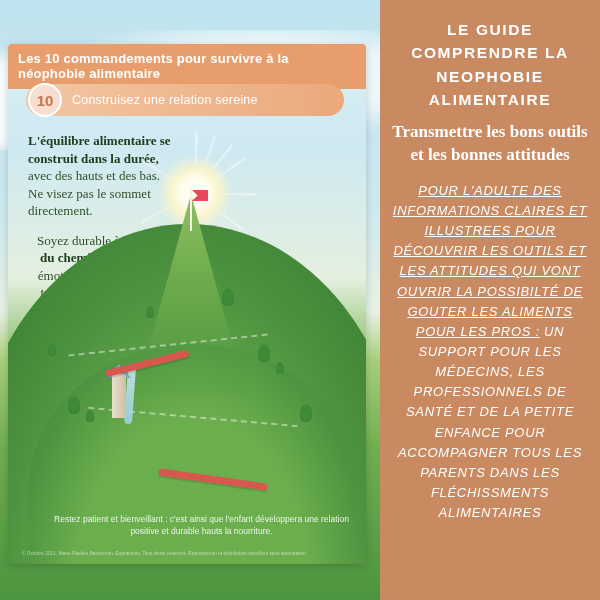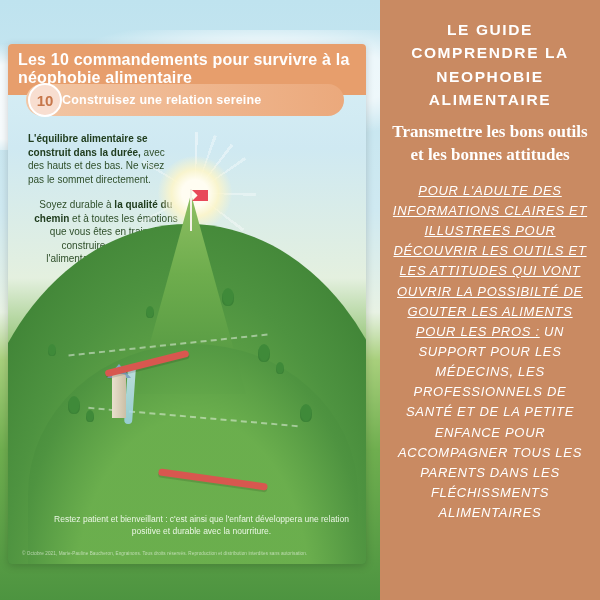--- a/index.html
+++ b/index.html
@@ -45,21 +45,21 @@
     background: linear-gradient(180deg, #d9f0f6 0%, #cfe9f2 20%, #e4f0df 45%, #7fb95a 62%, #4b8f3d 85%, #3d7c36 100%);
     border-radius: 4px;
     box-shadow: 0 2px 8px rgba(0,0,0,.18);
     overflow: hidden;
   }
   .card-title {
     position: absolute; left: 0; top: 0; width: 100%;
     padding: 7px 10px 8px 10px;
     background: #e79e6c;
     color: #ffffff;
-    font-size: 16px;
+    font-size: 13px;
     font-weight: bold;
     letter-spacing: .2px;
   }
 
   
   .pill {
     position: absolute; left: 18px; top: 40px;
     width: 318px; height: 32px;
     border-radius: 17px;
     background: linear-gradient(90deg, #f2c6a4 0%, #efb68e 55%, #eba97c 100%);
@@ -71,32 +71,34 @@
     background: #f8ded0;
     border: 2px solid #ffffff;
     color: #c6764a;
     font-size: 15px; font-weight: bold;
     display: flex; align-items: center; justify-content: center;
   }
   .pill-text {
     flex: 1;
     color: #ffffff;
     font-size: 12.5px;
-    font-weight: bold;
+    font-weight: normal;
+    padding-left: 10px;
     letter-spacing: .2px;
   }
 
   
   .copy {
     position: absolute;
     left: 20px; top: 88px;
     width: 150px;
     color: #2f4f2a;
-    font-size: 10px;
+    font-size: 13px;
     line-height: 1.35;
+    font-family: Liberation Serif, serif;
   }
   .copy p { margin: 0 0 12px 0; }
   .copy b { color: #203d1e; }
   .copy .p1 { text-align: left; }
   .copy .p2 { text-align: center; padding-left: 6px; }
 
   
   .hill {
     position: absolute; left: -40px; bottom: -60px;
     width: 440px; height: 400px;
@@ -282,21 +284,21 @@
       <div class="bridge bridge-2"></div>
       <div class="tree" style="left:60px; top:352px;"></div>
       <div class="tree small" style="left:78px; top:366px;"></div>
       <div class="tree" style="left:250px; top:300px;"></div>
       <div class="tree small" style="left:268px; top:318px;"></div>
       <div class="tree" style="left:292px; top:360px;"></div>
       <div class="tree small" style="left:40px; top:300px;"></div>
       <div class="tree" style="left:214px; top:244px;"></div>
       <div class="tree small" style="left:138px; top:262px;"></div>
 
-      <div class="card-caption">Restez patient et bienveillant : c'est ainsi que l'enfant développera une relation positive et durable avec la nourriture.</div>
+      <div class="card-caption">Restez patient et bienveillant : c'est ainsi que l'enfant développera une relation positive et durable hauts la nourriture.</div>
       <div class="card-credit">© Octobre 2021, Marie-Pauline Baucheron, Engrainons. Tous droits réservés. Reproduction et distribution interdites sans autorisation.</div>
     </div>
   </div>
 
   <div class="right-pane">
     <div class="guide-title">LE GUIDE COMPRENDRE LA NEOPHOBIE ALIMENTAIRE</div>
     <div class="subtitle">Transmettre les bons outils et les bonnes attitudes</div>
     <p class="body-text">
       <span class="u">POUR L'ADULTE DES INFORMATIONS CLAIRES ET ILLUSTREES POUR DÉCOUVRIR LES OUTILS ET LES ATTITUDES QUI VONT OUVRIR LA POSSIBILTÉ DE GOUTER LES ALIMENTS</span>
       <span class="u">POUR LES PROS :</span><span> UN SUPPORT POUR LES MÉDECINS, LES PROFESSIONNELS DE SANTÉ ET DE LA PETITE ENFANCE POUR ACCOMPAGNER TOUS LES PARENTS DANS LES FLÉCHISSMENTS ALIMENTAIRES</span>

